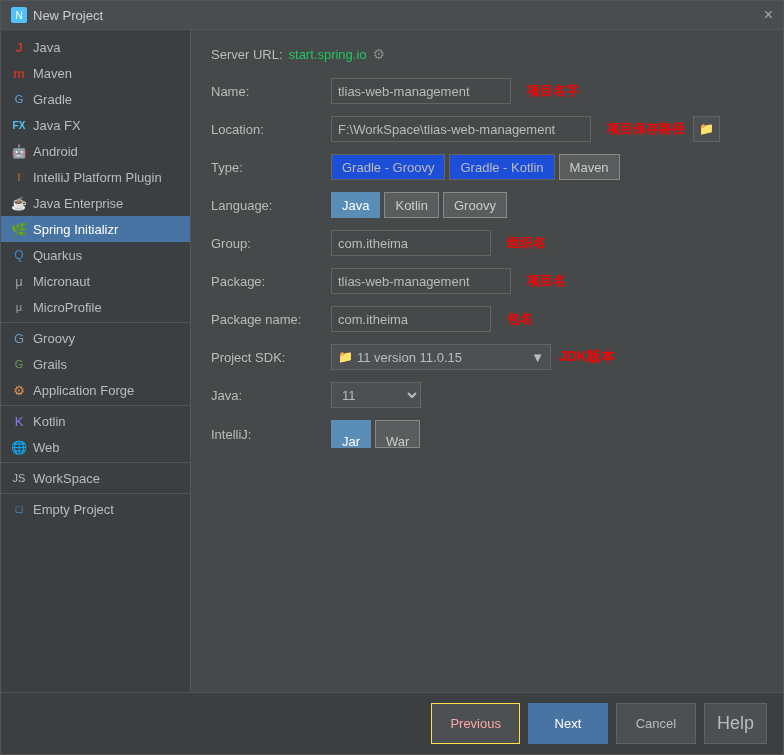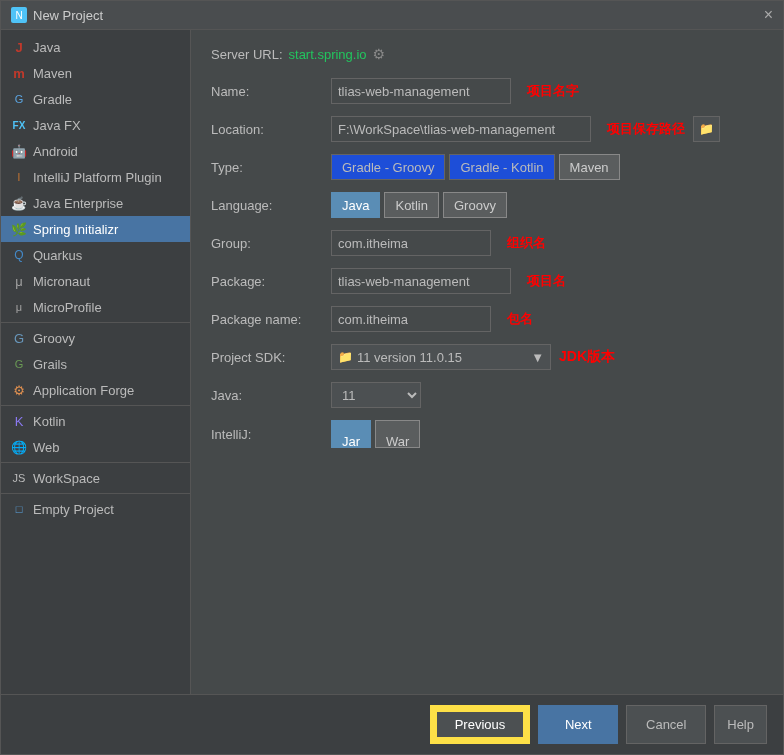--- a/index.html
+++ b/index.html
@@ -248,23 +248,23 @@
       background: #3c3f41;
       border-top: 1px solid #555;
       padding: 10px 16px;
       display: flex;
       justify-content: flex-end;
       gap: 8px;
       flex-shrink: 0;
     }
     .btn-prev {
       background: #4c5052;
-      border: 7px solid #fde047;
-      color: #ffffff;
-      padding: 5px 18px;
+      border: 1px solid #fde047;
+      color: #fca5a5;
+      padding: 12px 18px;
       cursor: pointer;
       font-size: 13px;
       min-width: 80px;
     }
     .btn-next {
       background: #4874a3;
       border: 1px solid #4874a3;
       color: #fff;
       padding: 5px 18px;
       cursor: pointer;
@@ -279,21 +279,21 @@
       cursor: pointer;
       font-size: 13px;
       min-width: 80px;
     }
     .btn-help {
       background: #4c5052;
       border: 1px solid #646464;
       color: #bbb;
       padding: 5px 12px;
       cursor: pointer;
-      font-size: 13px;
+      font-size: 18px;
     }
     
     .icon-java { color: #c0392b; font-weight: bold; font-size: 11px; }
     .icon-maven { color: #c0392b; font-weight: bold; font-size: 10px; }
     .separator-line {
       height: 1px;
       background: #555;
       margin: 2px 0;
     }
   </style>

